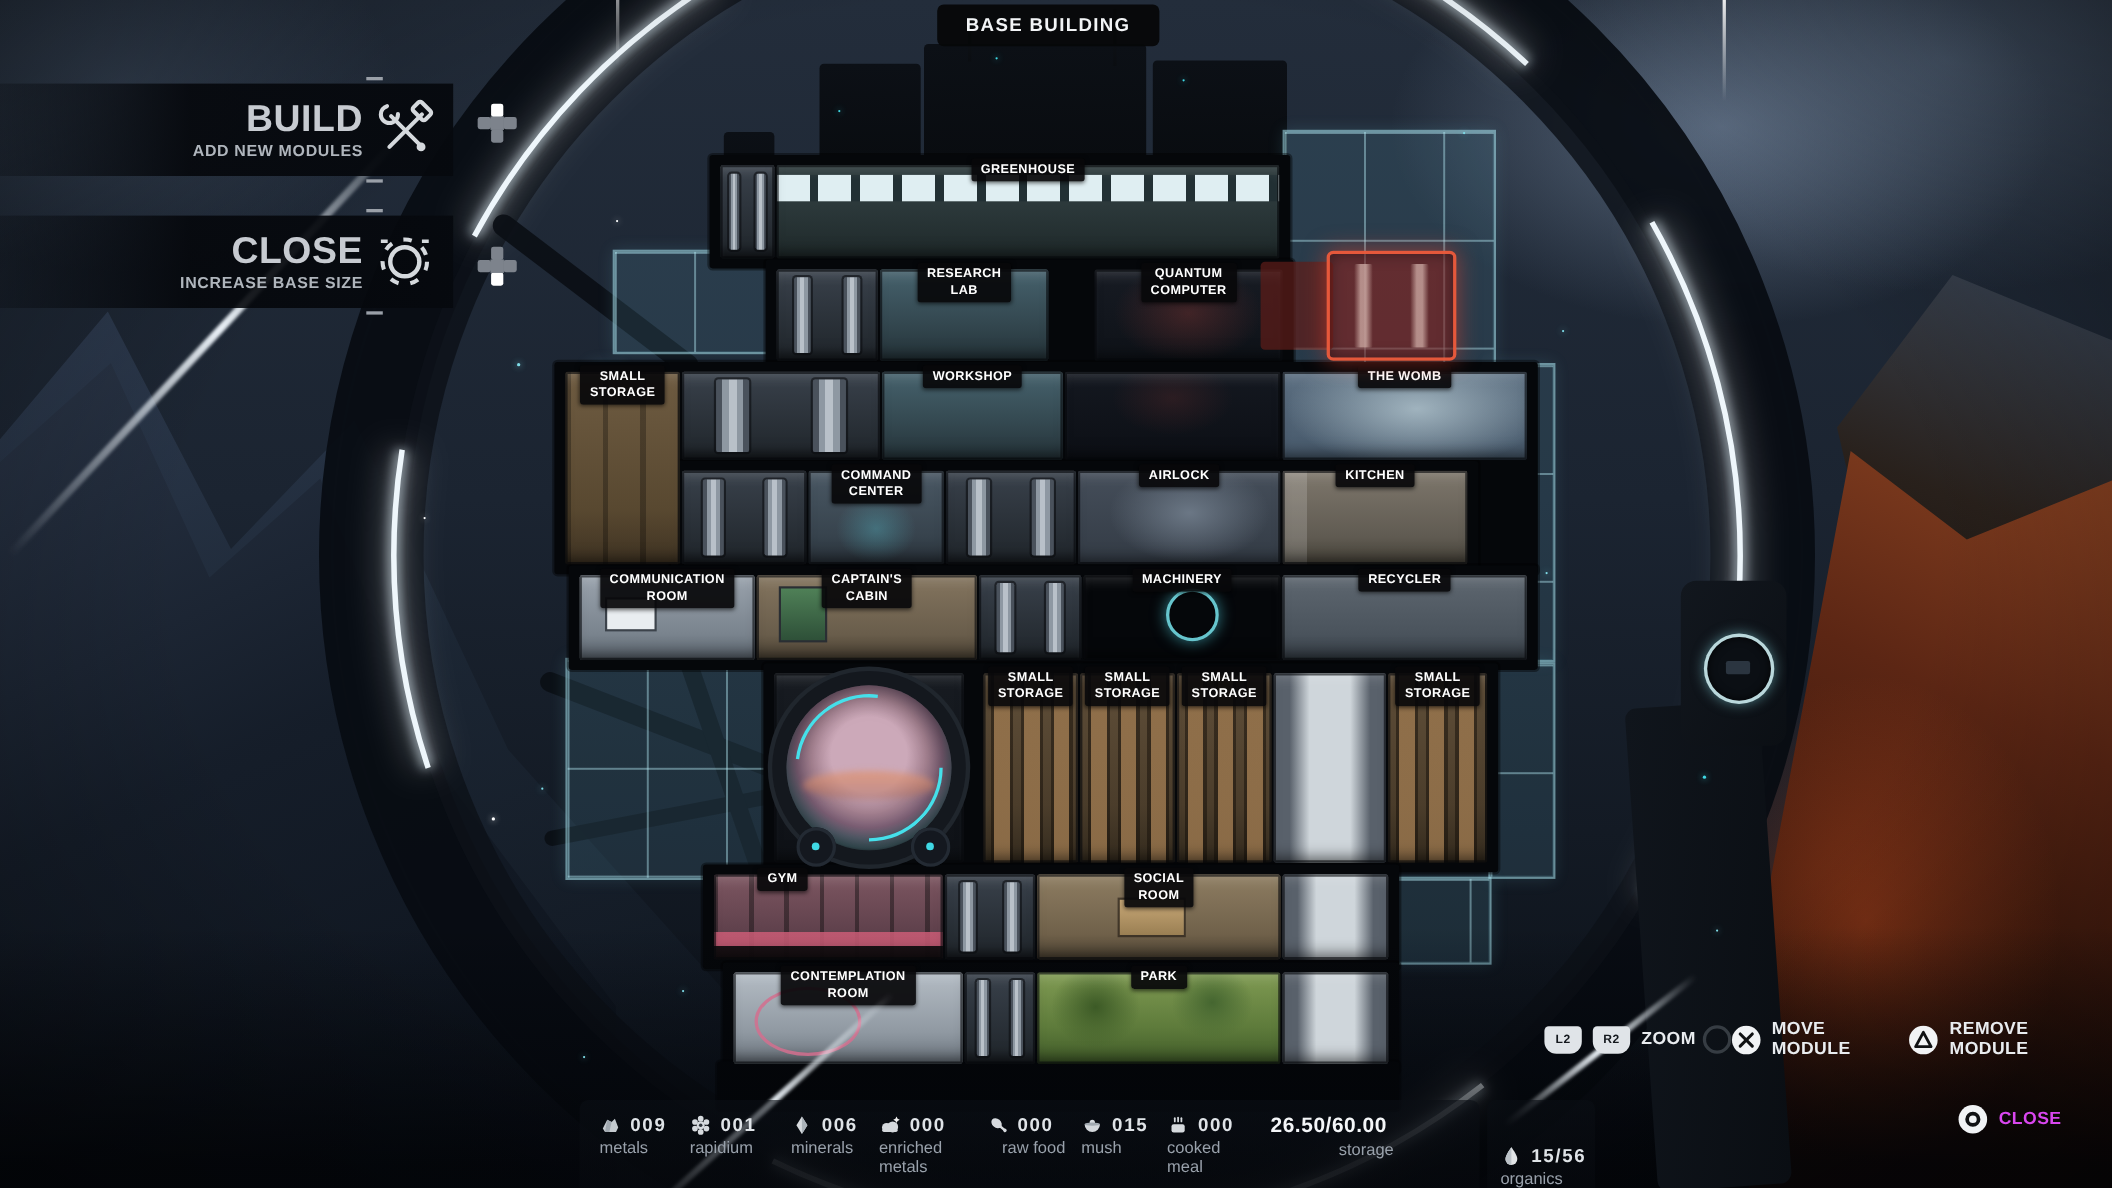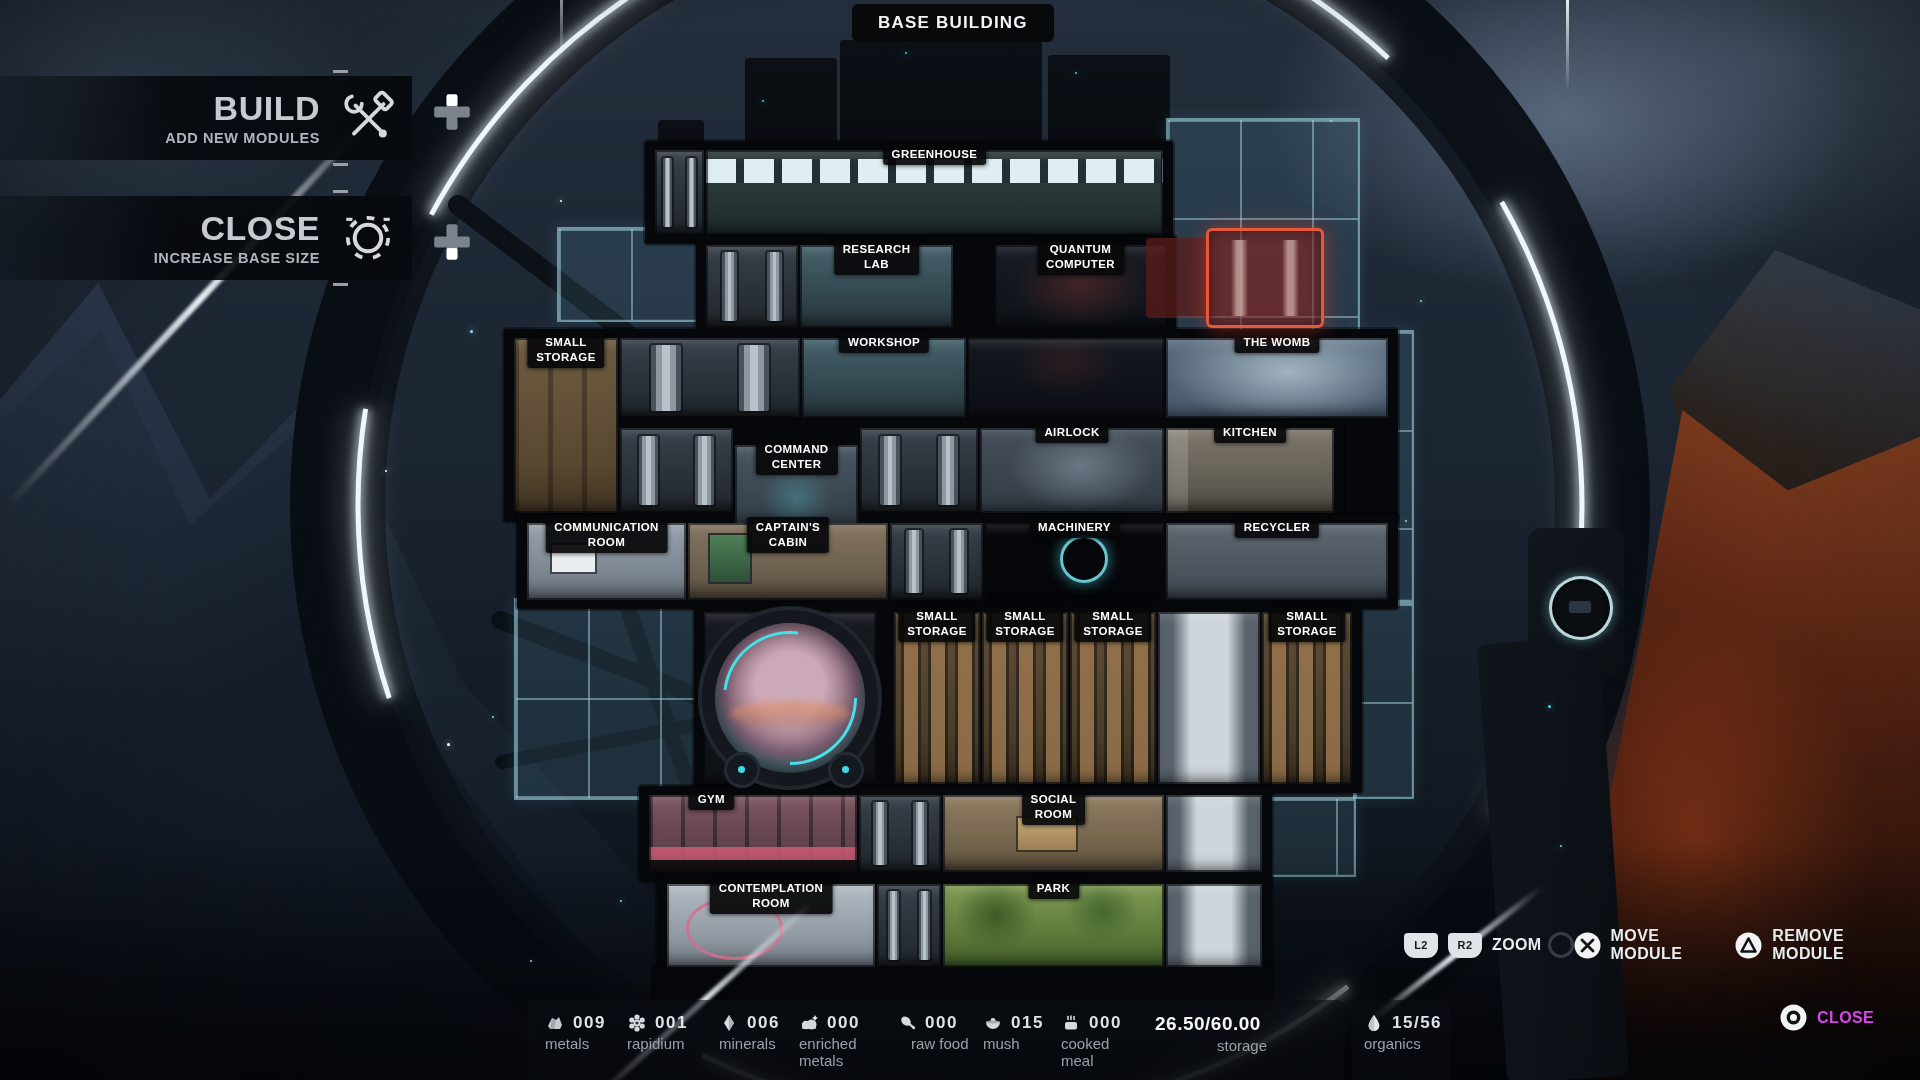--- a/index.html
+++ b/index.html
@@ -65,21 +65,21 @@
   .t-lab{background:linear-gradient(180deg,#46626d,#33474f 60%,#243238);}
   .t-dark{background:radial-gradient(55% 75% at 50% 48%,rgba(150,60,55,.35),transparent 72%),
     linear-gradient(180deg,#171b23,#0e1218);}
   .t-darker{background:radial-gradient(40% 60% at 50% 30%,rgba(120,50,48,.25),transparent 70%),
     linear-gradient(180deg,#141820,#0c0f15);}
   .t-womb{background:radial-gradient(70% 90% at 55% 42%,#a0b3be,transparent 76%),
     linear-gradient(180deg,#5d7082,#46586a);}
   .t-storage-amber{background:repeating-linear-gradient(90deg,rgba(0,0,0,.28) 0 5px,transparent 5px 34px),
     linear-gradient(180deg,#6f5c42,#584830 72%,#3e3222);}
   .t-command{background:radial-gradient(42% 52% at 50% 62%,rgba(90,200,215,.32),transparent 70%),
-    linear-gradient(180deg,#4a5864,#37434d 70%,#283038);margin-top:17px;}
+    linear-gradient(180deg,#4a5864,#37434d 70%,#283038);}
   .t-airlock{background:radial-gradient(52% 70% at 55% 45%,#6b7785,transparent 76%),
     linear-gradient(180deg,#454e5a,#333b45);}
   .t-kitchen{background:linear-gradient(90deg,rgba(255,255,255,.16) 0 13%,transparent 13%),
     linear-gradient(180deg,#7e776c,#605b52 70%,#464239);}
   .t-comm{background:linear-gradient(180deg,#9aa3ad,#79838d 70%,#5b646e);}
   .t-comm::after{content:"";position:absolute;left:16%;top:28%;width:27%;height:36%;
     background:#e9edf0;box-shadow:0 0 0 2px #3c434b;}
   .t-cabin{background:linear-gradient(180deg,#84755f,#695d4b 70%,#4b4234);}
   .t-cabin::after{content:"";position:absolute;left:11%;top:15%;width:20%;height:62%;
     background:linear-gradient(#4f8057,#2e5038);box-shadow:0 0 0 2px #2a2e33;}
@@ -144,21 +144,21 @@
     filter:blur(1.5px);border-radius:3px;z-index:50;}
   .lightpost{position:absolute;width:3px;background:linear-gradient(rgba(255,255,255,.9),transparent);z-index:8;}
   .particle{position:absolute;border-radius:50%;z-index:9;}
 
   
   .title-chip{position:absolute;left:852px;top:4px;background:rgba(6,7,9,.94);
     padding:9px 26px;border-radius:6px;color:#f2f4f6;font-size:17px;font-weight:800;
     letter-spacing:1.2px;z-index:60;}
   .action-chip{position:absolute;left:0;width:412px;height:84px;z-index:60;
     background:linear-gradient(90deg,rgba(3,5,8,.25),rgba(4,6,10,.88) 42%,rgba(6,9,14,.96));
-    display:flex;align-items:center;justify-content:flex-end;gap:20px;padding-right:16px;box-sizing:border-box;}
+    display:flex;align-items:center;justify-content:flex-end;gap:10px;padding-right:16px;box-sizing:border-box;}
   .action-chip::before,.action-chip::after{content:"";position:absolute;right:64px;width:15px;height:3px;background:#9aa0a8;}
   .action-chip::before{top:-6px;} .action-chip::after{bottom:-6px;}
   .action-text{text-align:right;}
   .action-label{font-size:34px;font-weight:800;color:#c7cbd1;letter-spacing:.5px;line-height:1;}
   .action-sub{font-size:14.5px;font-weight:600;color:#afb5bc;margin-top:5px;letter-spacing:.6px;}
   .action-icon{width:56px;height:56px;flex:none;}
   .dpad{position:absolute;width:40px;height:40px;z-index:60;}
 
   .ctrl-bar{position:absolute;left:1404px;top:927px;display:flex;align-items:center;z-index:60;}
   .ctrl{display:flex;gap:10px;align-items:center;color:#e9ecef;font-size:16px;font-weight:700;letter-spacing:.4px;}
@@ -538,21 +538,21 @@
 meal</div>
       </div>
       <div class="res res-storage" style="width: 170px;">
         <div class="res-top">
           <span class="res-value">26.50/60.00</span>
         </div>
         <div class="res-label" style="white-space: pre-line;">storage</div>
       </div>
     </div>
   <div class="organics-chip" id="organics-chip">
-      <div class="res" style="width: 86px;">
+      <div class="res" style="width: 86px; margin-top: 28px;">
         <div class="res-top">
           <span class="res-icon"><svg viewBox="0 0 20 20">
               <path d="M10 2 C10 2 4.6 9 4.6 12.6 a5.4 5.4 0 0 0 10.8 0 C15.4 9 10 2 10 2 Z" fill="#eef1f3"></path>
               <path d="M10 2 C10 2 4.6 9 4.6 12.6 a5.4 5.4 0 0 0 5.4 5.4 L10 2 Z" fill="#c6cdd3"></path>
             </svg></span>
           <span class="res-value">15/56</span>
         </div>
         <div class="res-label" style="white-space: pre-line;">organics</div>
       </div>
     </div>

